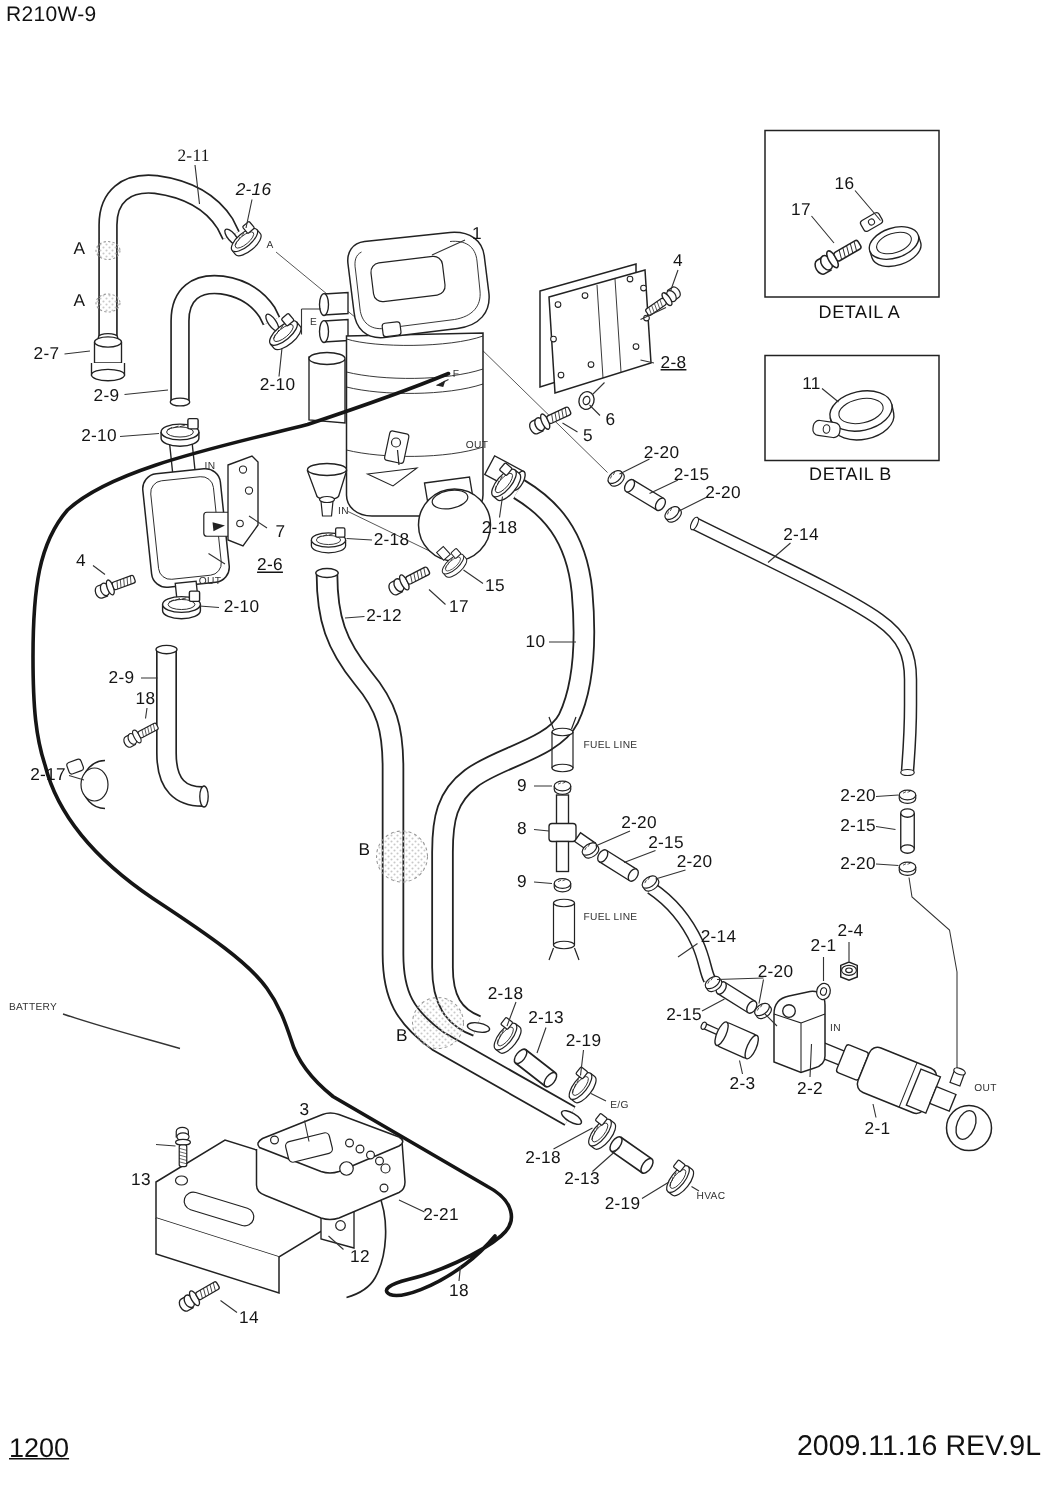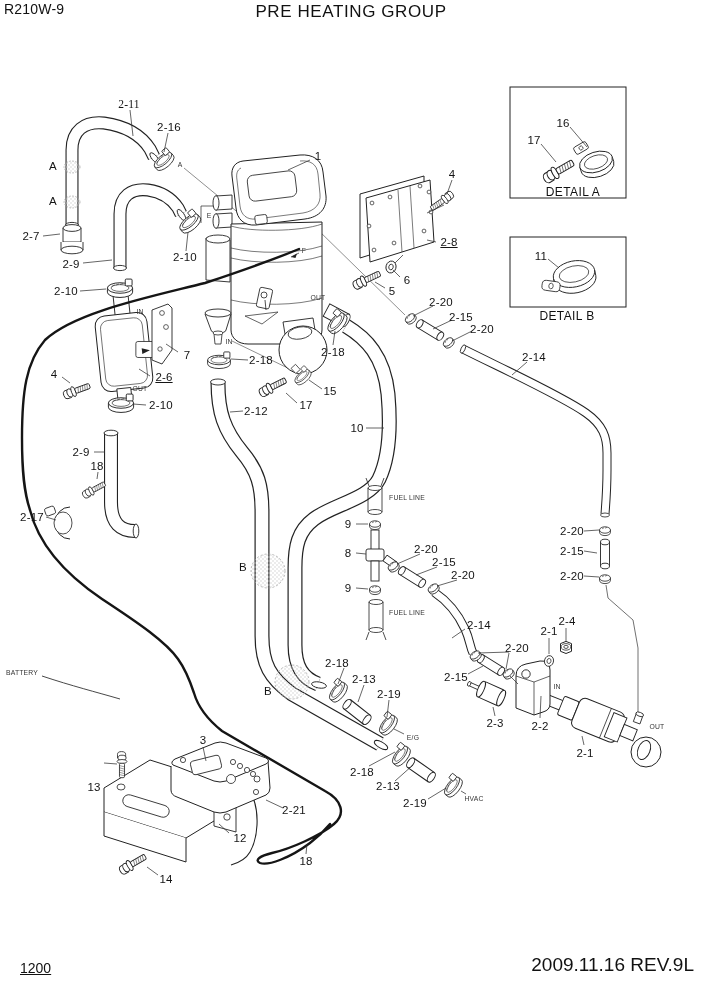--- a/index.html
+++ b/index.html
@@ -1,35 +1,34 @@
 <!DOCTYPE html>
 <html><head>
 <meta charset="utf-8">
 <style>
   html,body{margin:0;padding:0;background:#fff;}
   .page{position:relative;width:702px;height:992px;background:#ffffff;overflow:hidden;
         font-family:"Liberation Sans", sans-serif;color:#111;}
   .model{position:absolute;left:4px;top:1px;font-size:14px;letter-spacing:.2px;}
   .title{position:absolute;left:50%;top:2px;transform:translateX(-50%);font-size:17px;letter-spacing:.6px;}
-  .pageno{position:absolute;left:20px;bottom:16px;font-size:14px;text-decoration:underline;}
+  .pageno{position:absolute;left:6px;bottom:16px;font-size:18px;text-decoration:underline;}
   .rev{position:absolute;right:8px;bottom:16px;font-size:19px;}
   .caption{position:absolute;transform:translate(-50%,-50%);font-size:12px;letter-spacing:.4px;white-space:nowrap;}
   #labels .lbl{position:absolute;transform:translate(-50%,-50%);font-size:11.5px;letter-spacing:.2px;
                white-space:nowrap;color:#141414;}
   #labels .lbl.sm{font-size:6.8px;color:#333;}
   svg{position:absolute;left:0;top:0;}
   #labels{position:absolute;left:0;top:0;width:100%;height:100%;z-index:5;}
 </style>
 </head>
 <body>
 
 <div class="page">
 
   <div class="model">R210W-9</div>
-  <div class="title">PRE HEATING GROUP</div>
 
   <svg width="702" height="992" viewBox="0 0 702 992">
     <defs>
       <pattern id="dots" width="4" height="4" patternUnits="userSpaceOnUse">
         <circle cx="1" cy="1" r="0.7" fill="#c9c9c9"></circle>
           <circle cx="3" cy="3" r="0.7" fill="#c9c9c9"></circle>
       </pattern>
       <g id="g-clamp">
         <path d="M-12,0 v4 a12,5 0 0 0 24,0 v-4" fill="#fff" stroke="#222" stroke-width=".9"></path>
         <ellipse cx="0" cy="0" rx="12" ry="5" fill="#fff" stroke="#222" stroke-width=".9"></ellipse>
@@ -342,36 +341,36 @@
       M584,745 582,736 M549,638 549,654 M566,628 566,641 M344,668 338,684 M364,685 358,702
       M389,700 387,717 M369,766 395,752 M395,781 413,765 M428,799 446,788 M283,808 266,800
       M203,747 206,761 M104,763 117,764 M229,833 219,824 M158,875 147,867 M306,854 307,844
       M570,127 587,147 M541,144 556,162 M548,259 559,268 M394,729 404,734 M461,791 466,794
       M510,676 518,684 M201,206 214,206 M201,206 201,223 M299,253 291,257"></path>
     <path d="M291,257 l6,-3.5 -1.5,4.5 z" fill="#222"></path>
   </svg>
 
   <div id="labels">
       <span class="lbl" style="left: 129px; top: 104px; font-family: Liberation Serif, serif;">2-11</span>
-      <span class="lbl" style="left: 169px; top: 127px;">2-16</span>
+      <span class="lbl" style="left: 169px; top: 127px; font-style: italic;">2-16</span>
       <span class="lbl" style="left: 318px; top: 156px;">1</span>
       <span class="lbl" style="left: 452px; top: 174px;">4</span>
       <span class="lbl" style="left: 449px; top: 242px; text-decoration: underline;">2-8</span>
       <span class="lbl" style="left: 31px; top: 236px;">2-7</span>
       <span class="lbl" style="left: 71px; top: 264px;">2-9</span>
       <span class="lbl" style="left: 185px; top: 257px;">2-10</span>
       <span class="lbl" style="left: 407px; top: 280px;">6</span>
       <span class="lbl" style="left: 392px; top: 291px;">5</span>
       <span class="lbl" style="left: 66px; top: 291px;">2-10</span>
       <span class="lbl" style="left: 441px; top: 302px;">2-20</span>
       <span class="lbl" style="left: 461px; top: 317px;">2-15</span>
       <span class="lbl" style="left: 482px; top: 329px;">2-20</span>
       <span class="lbl" style="left: 534px; top: 357px;">2-14</span>
       <span class="lbl" style="left: 187px; top: 355px;">7</span>
-      <span class="lbl" style="left: 164px; top: 377px; text-decoration: underline;">2-6</span>
+      <span class="lbl" style="left: 180px; top: 377px; text-decoration: underline;">2-6</span>
       <span class="lbl" style="left: 54px; top: 374px;">4</span>
       <span class="lbl" style="left: 161px; top: 405px;">2-10</span>
       <span class="lbl" style="left: 261px; top: 360px;">2-18</span>
       <span class="lbl" style="left: 333px; top: 352px;">2-18</span>
       <span class="lbl" style="left: 330px; top: 391px;">15</span>
       <span class="lbl" style="left: 306px; top: 405px;">17</span>
       <span class="lbl" style="left: 256px; top: 411px;">2-12</span>
       <span class="lbl" style="left: 357px; top: 428px;">10</span>
       <span class="lbl" style="left: 81px; top: 452px;">2-9</span>
       <span class="lbl" style="left: 97px; top: 466px;">18</span>
@@ -421,18 +420,18 @@
       <span class="lbl sm" style="left: 318px; top: 297px;">OUT</span>
       <span class="lbl sm" style="left: 407px; top: 497px;">FUEL LINE</span>
       <span class="lbl sm" style="left: 407px; top: 612px;">FUEL LINE</span>
       <span class="lbl sm" style="left: 413px; top: 737px;">E/G</span>
       <span class="lbl sm" style="left: 474px; top: 798px;">HVAC</span>
       <span class="lbl sm" style="left: 557px; top: 686px;">IN</span>
       <span class="lbl sm" style="left: 657px; top: 726px;">OUT</span>
       <span class="lbl sm" style="left: 22px; top: 672px;">BATTERY</span>
     </div>
 
-  <div class="caption" style="left:567px;top:192px;padding-left:12px;">DETAIL A</div>
+  <div class="caption" style="left:567px;top:208px;padding-left:12px;">DETAIL A</div>
   <div class="caption" style="left:567px;top:316px;">DETAIL B</div>
 
   <div class="pageno">1200</div>
   <div class="rev">2009.11.16  REV.9L</div>
 </div>
 
 </body></html>

